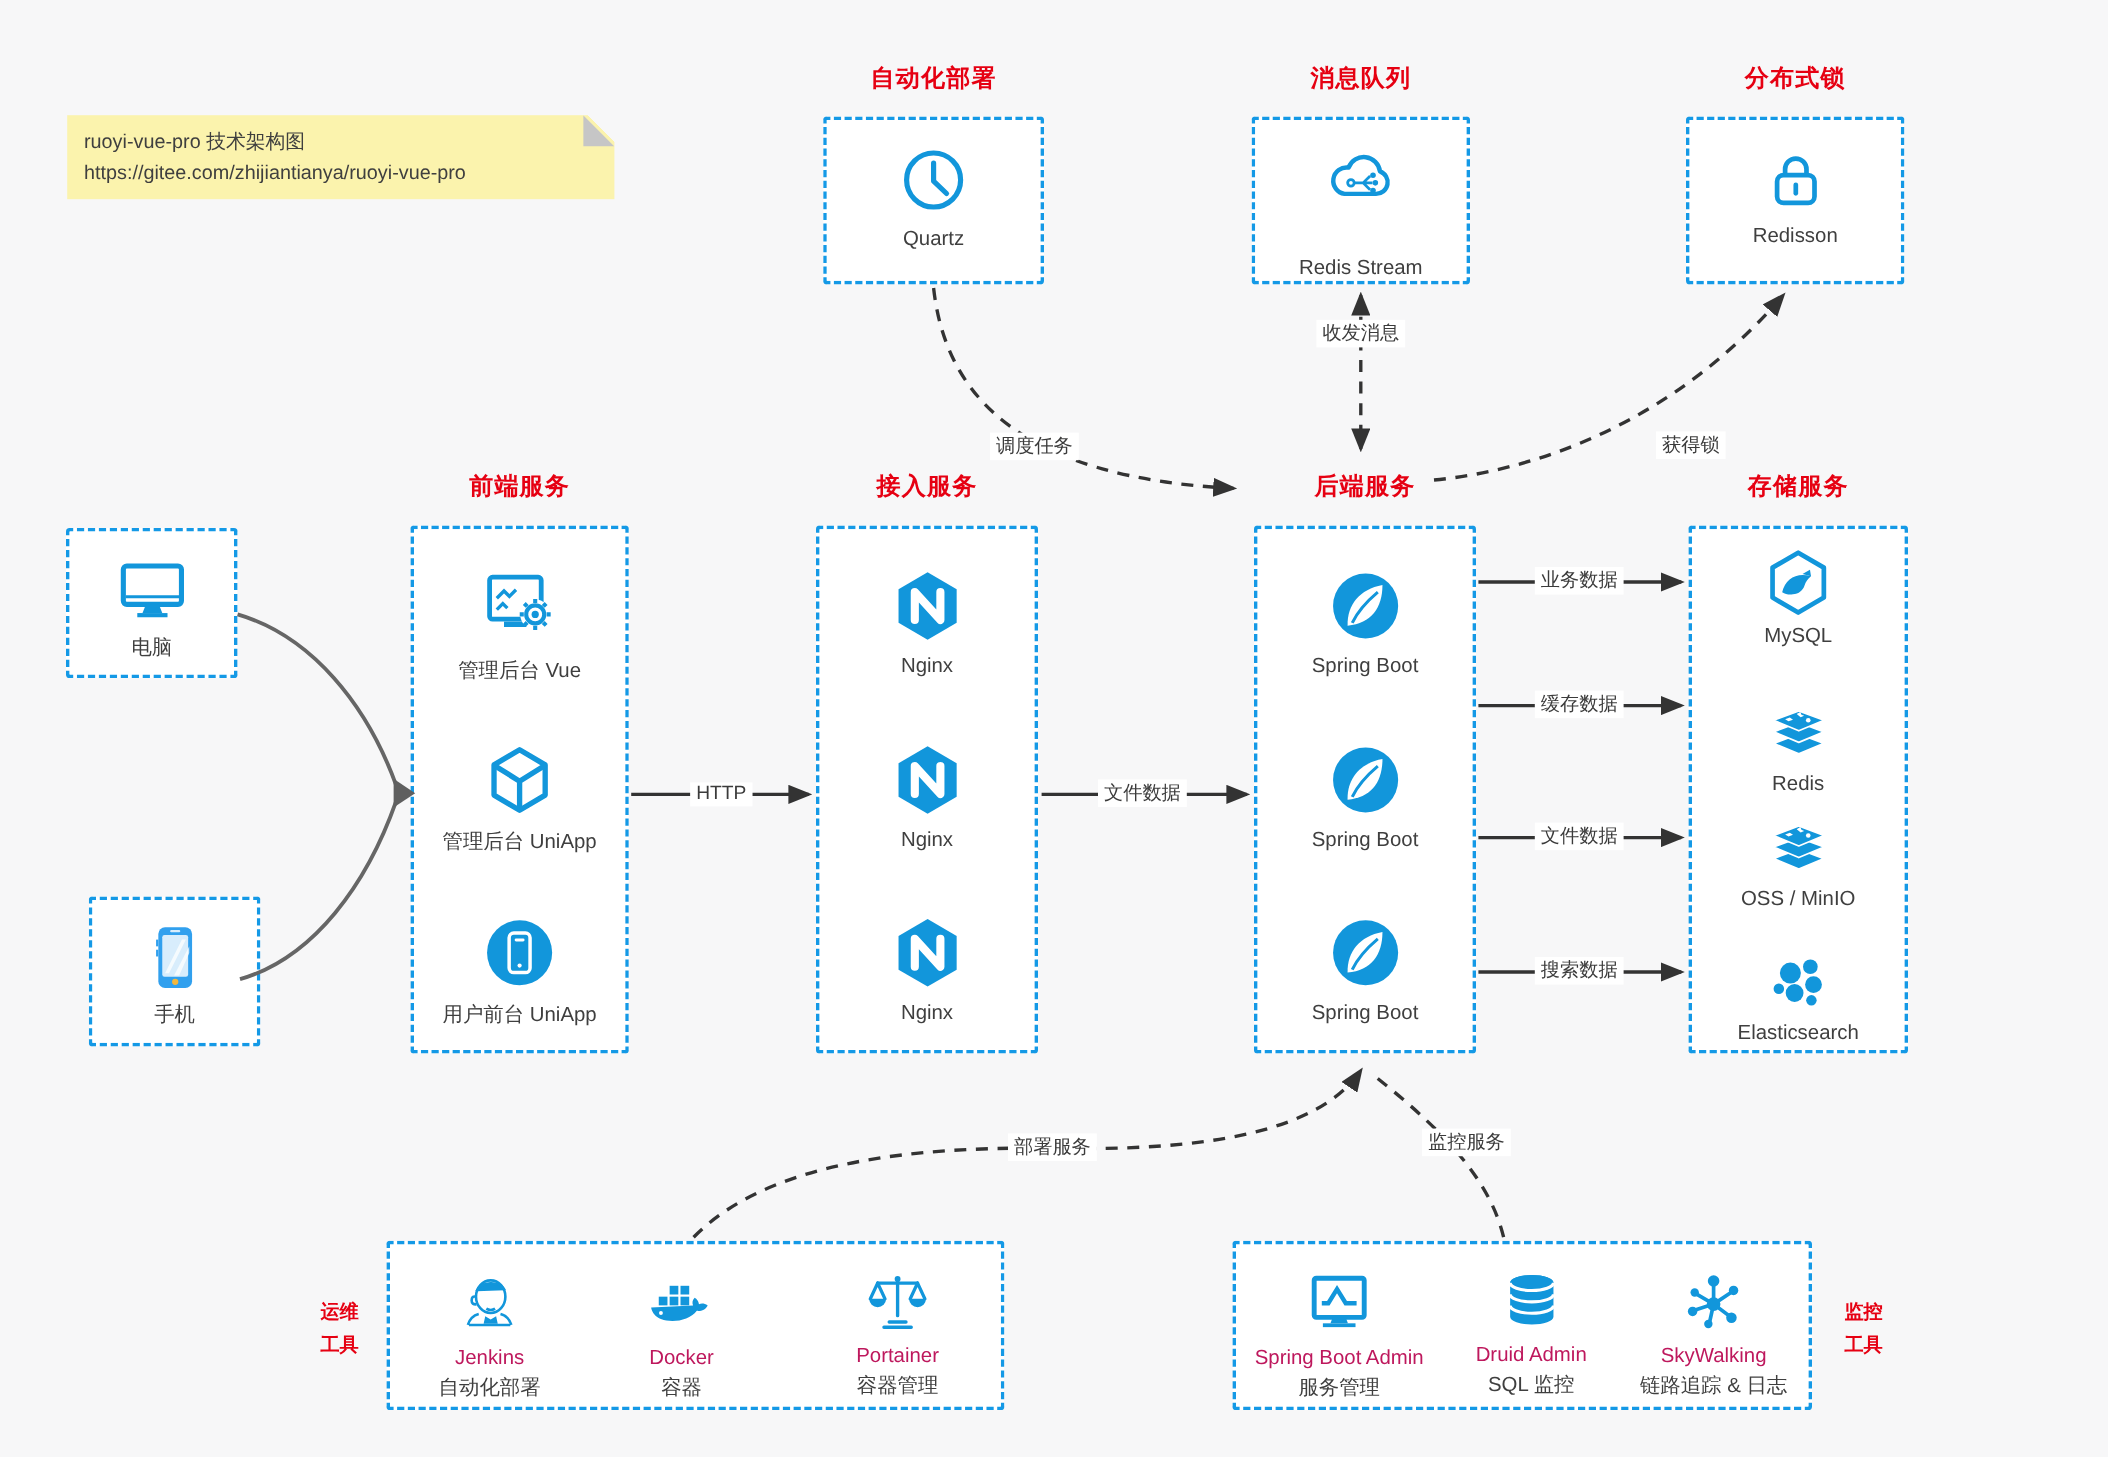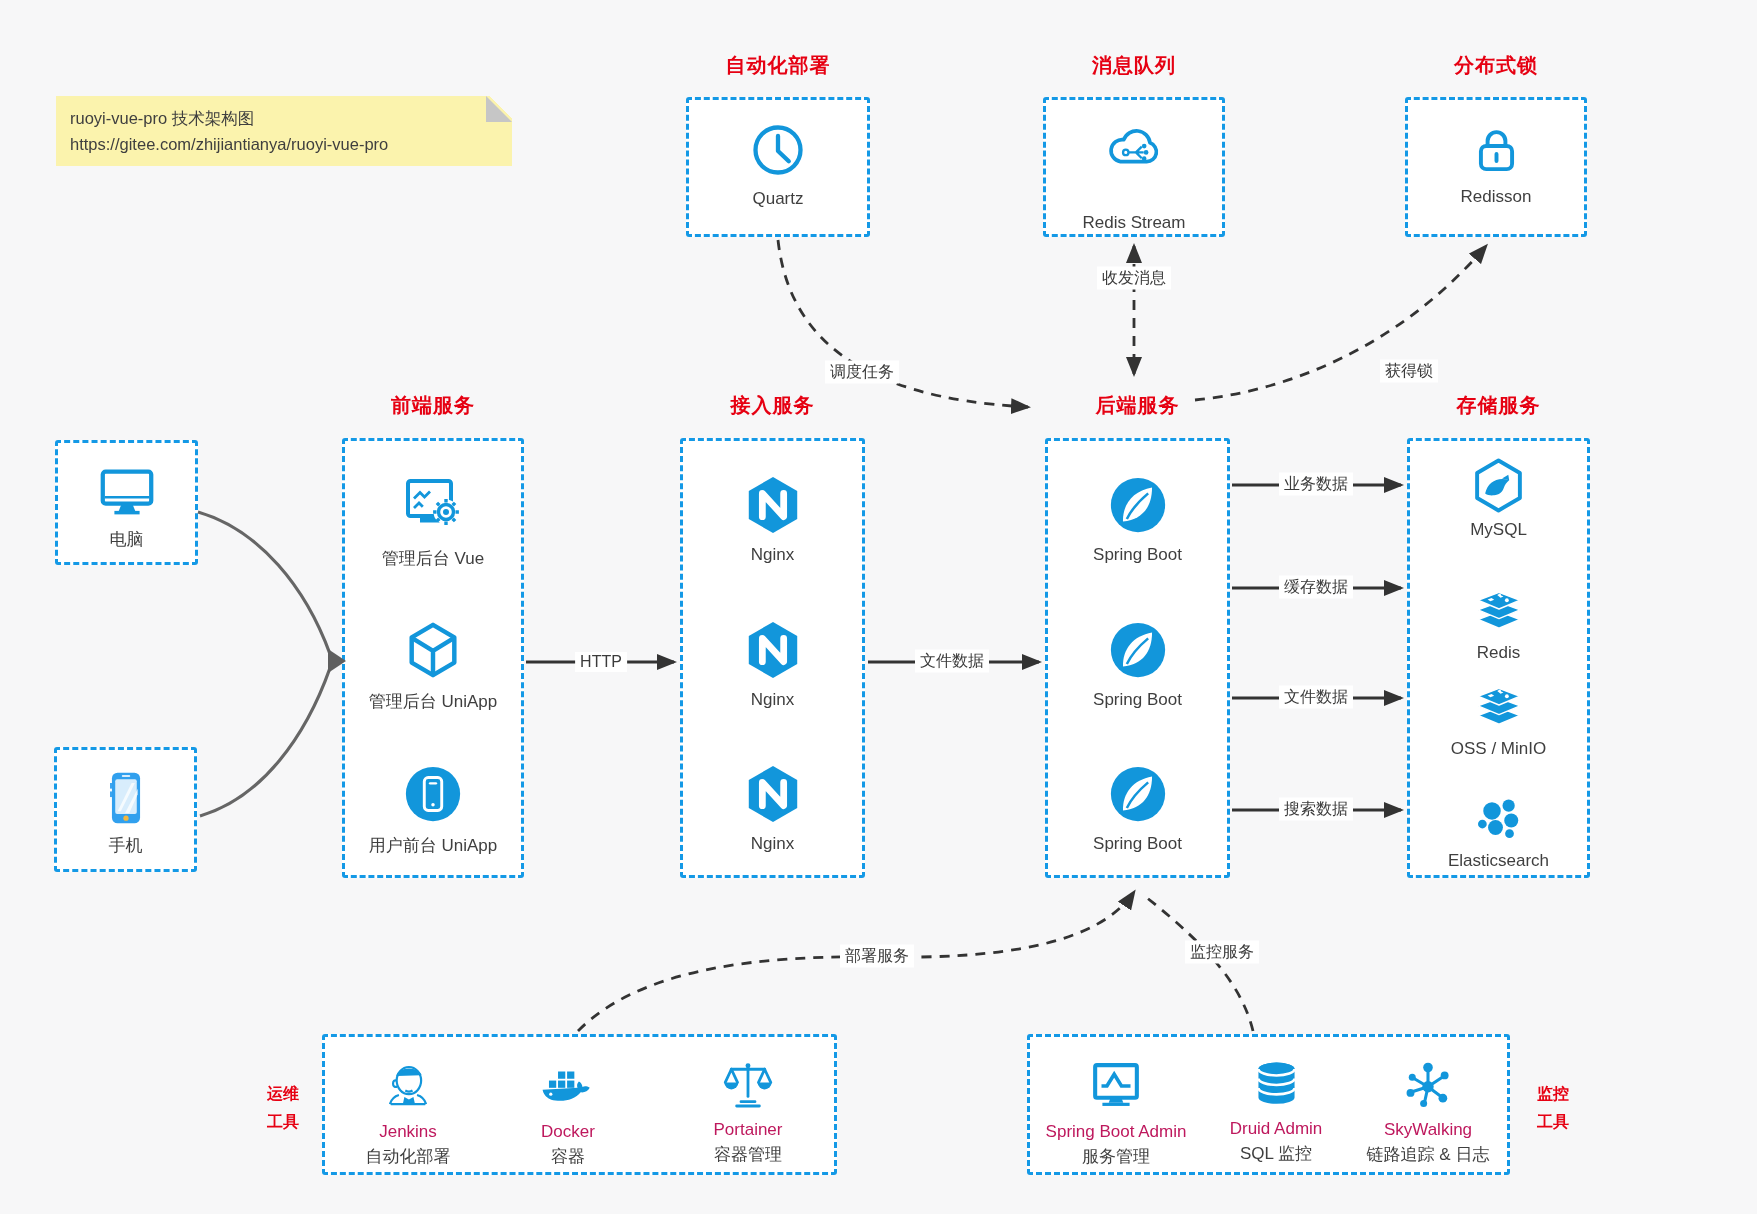--- a/index.html
+++ b/index.html
@@ -218,21 +218,21 @@
   </div>
 
   <div class="dash-box" style="left:55px;top:440px;width:143px;height:125px;">
     <div class="item" style="top:18px;">
       <span class="icn"><svg width="62" height="62">
             <use href="#i-desktop"></use>
           </svg></span>
       <div class="lbl" style="margin-top:5px;">电脑</div>
     </div>
   </div>
-  <div class="dash-box" style="left:54px;top:747px;width:143px;height:125px;text-align:center;">
+  <div class="dash-box" style="left:74px;top:747px;width:143px;height:125px;text-align:center;">
     <div class="item" style="top:18px;">
       <span class="icn"><svg width="60" height="60">
             <use href="#i-phone"></use>
           </svg></span>
       <div class="lbl" style="margin-top:6px;">手机</div>
     </div>
   </div>
 
   <div class="group-title" style="left:342px;top:392px;width:182px;">前端服务</div>
   <div class="dash-box" style="left:342px;top:438px;width:182px;height:440px;">

